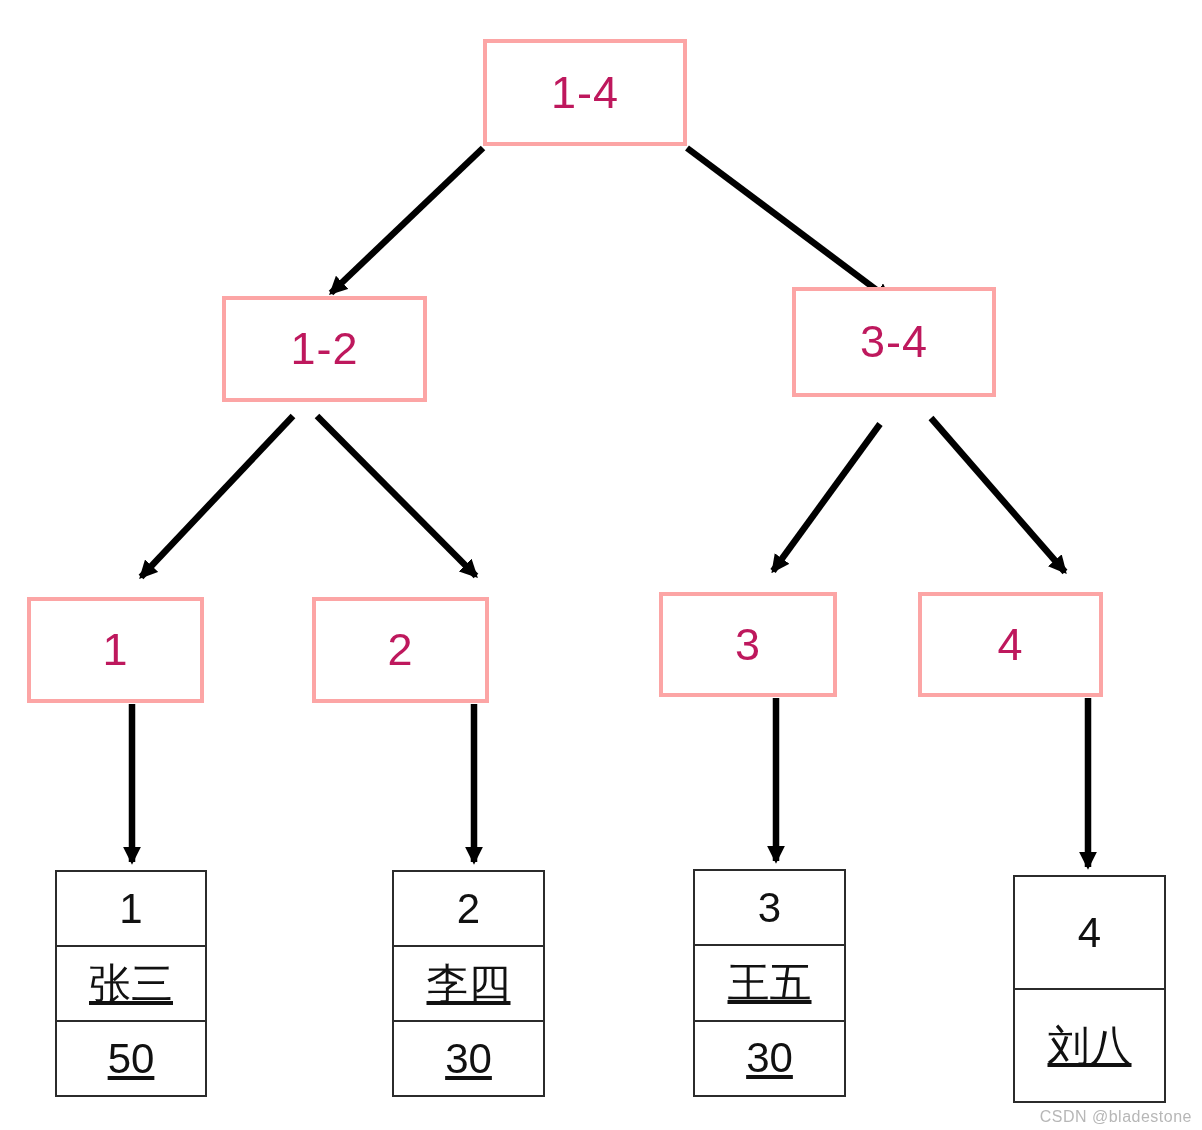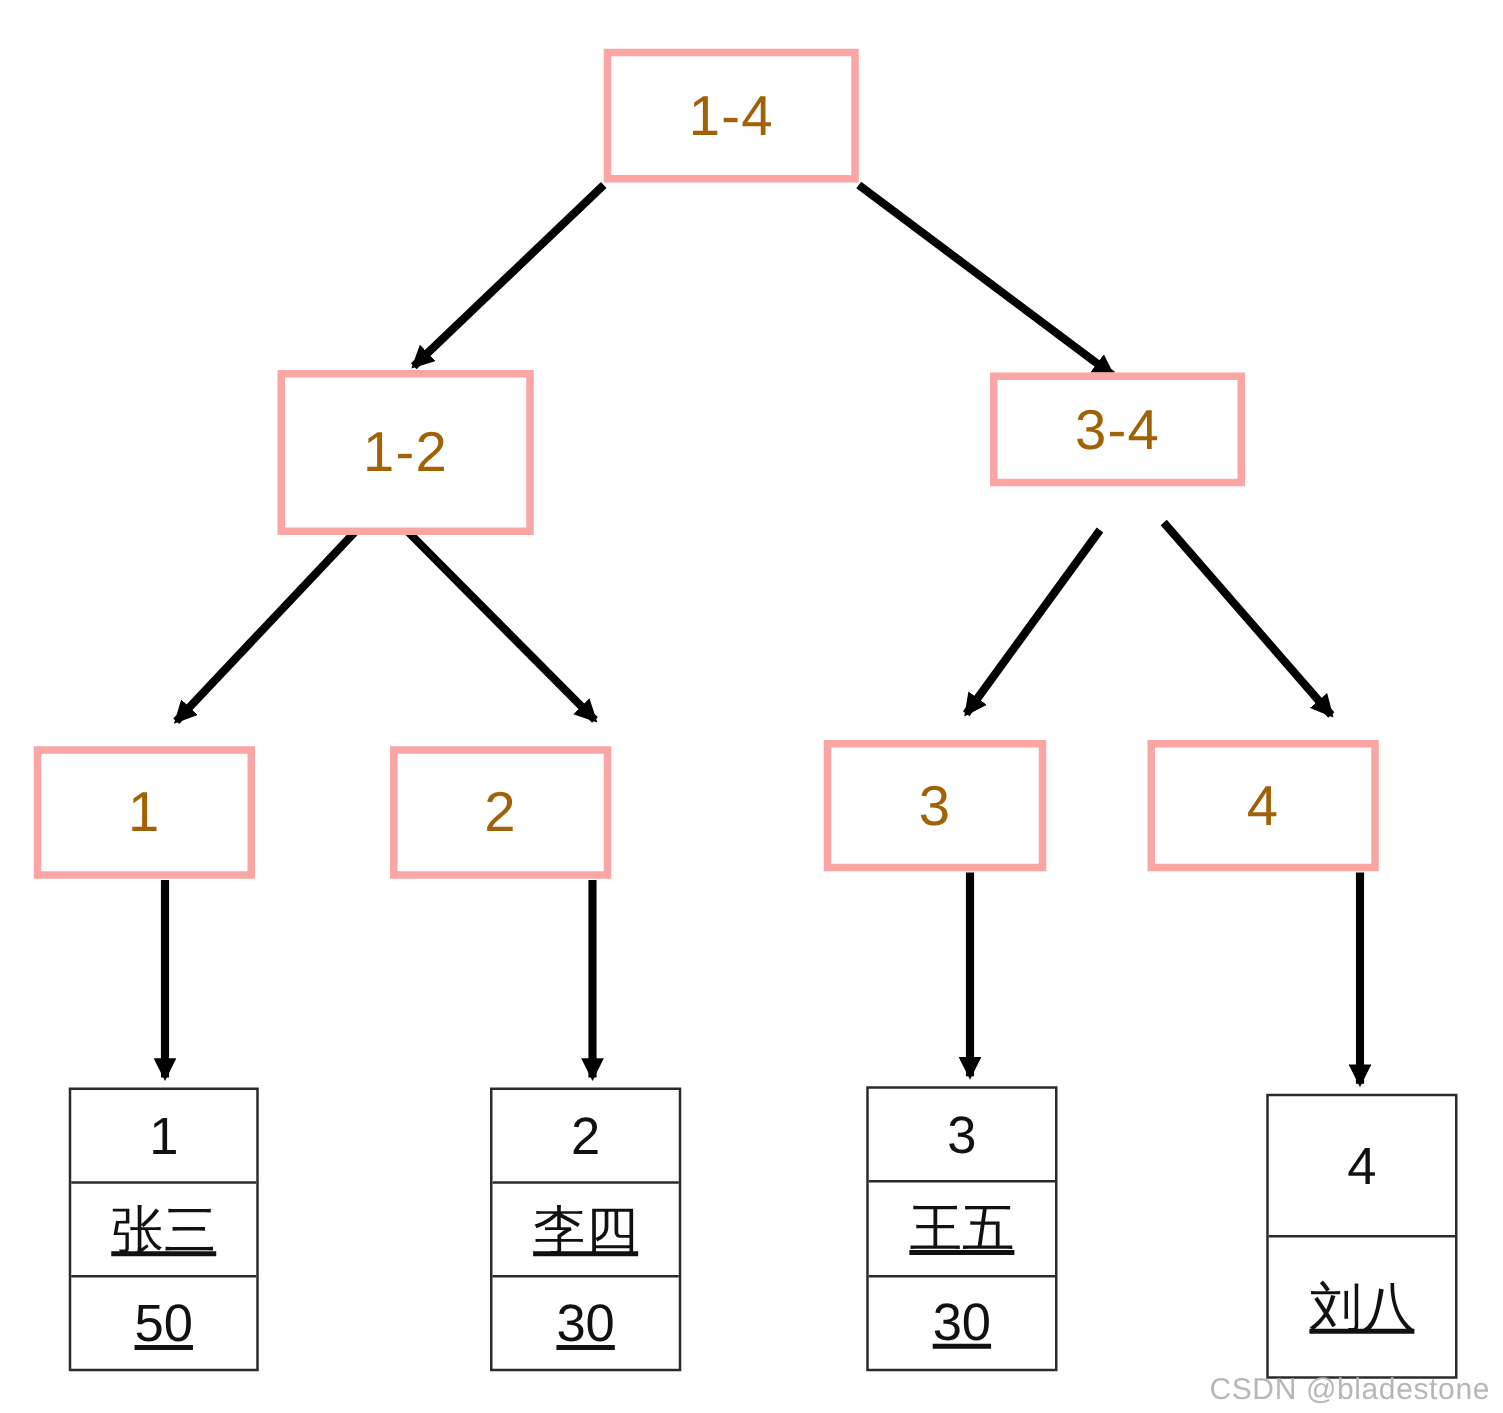--- a/index.html
+++ b/index.html
@@ -17,33 +17,33 @@
   }
   svg.arrows {
     position: absolute;
     left: 0; top: 0;
     width: 1202px; height: 1130px;
     pointer-events: none;
   }
   .node {
     position: absolute;
     background: #ffffff;
-    border: 6px solid #fca5a5;
+    border: 4px solid #fca5a5;
     box-sizing: border-box;
     display: flex;
     align-items: center;
     justify-content: center;
     font-size: 45px;
-    color: #a16207;
+    color: #be185d;
     letter-spacing: 1px;
     text-align: right;
   }
   .node-root { left: 483px; top:  39px; width: 204px; height: 107px; }
-  .node-12   { left: 222px; top: 296px; width: 205px; height: 132px; }
-  .node-34   { left: 792px; top: 298px; width: 204px; height: 91px; }
+  .node-12   { left: 222px; top: 296px; width: 205px; height: 106px; }
+  .node-34   { left: 792px; top: 287px; width: 204px; height: 110px; }
   .node-1    { left:  27px; top: 597px; width: 177px; height: 106px; }
   .node-2    { left: 312px; top: 597px; width: 177px; height: 106px; }
   .node-3    { left: 659px; top: 592px; width: 178px; height: 105px; }
   .node-4    { left: 918px; top: 592px; width: 185px; height: 105px; }
   .record {
     position: absolute;
     background: #ffffff;
     border: 2px solid #2b2b2b;
     box-sizing: border-box;
     display: flex;
@@ -62,21 +62,21 @@
     color: #111111;
   }
   .record .cell + .cell {
     border-top: 2px solid #2b2b2b;
     text-decoration: underline;
   }
   .watermark {
     position: absolute;
     right: 10px;
     bottom: 4px;
-    font-size: 24px;
+    font-size: 16px;
     color: #b7b7b7;
     letter-spacing: 0.5px;
   }
 </style>
 </head>
 <body>
 
 <div class="canvas">
 
   <svg class="arrows" viewBox="0 0 1202 1130" xmlns="http://www.w3.org/2000/svg">

